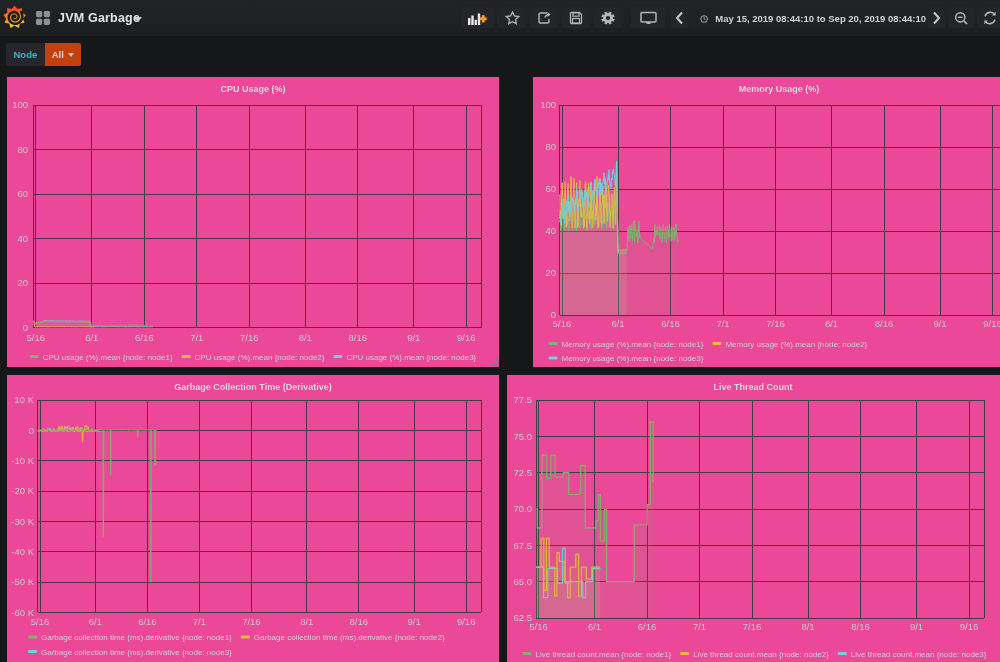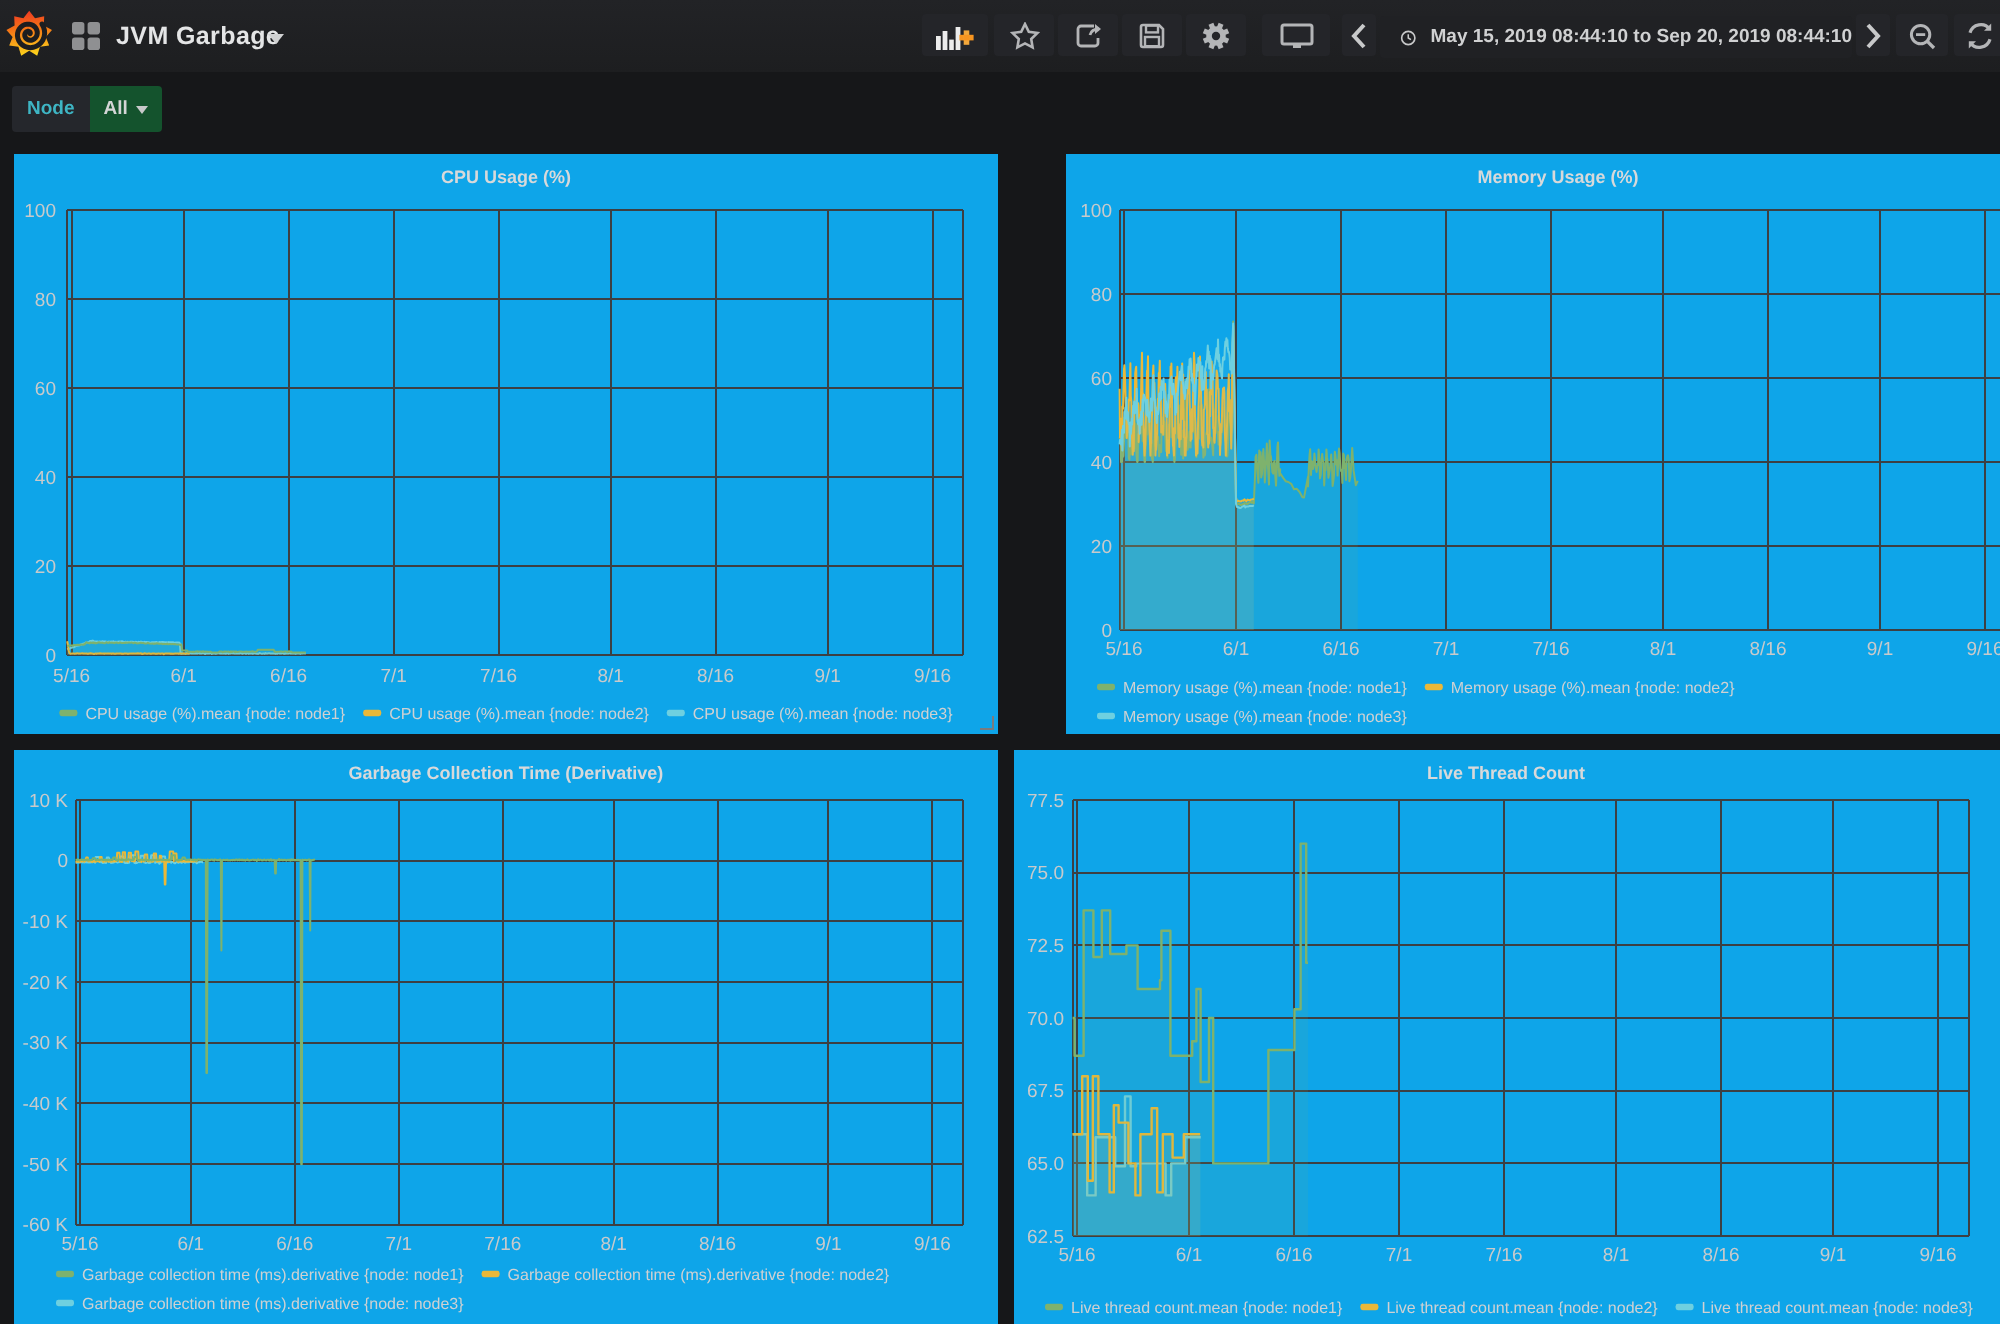--- a/index.html
+++ b/index.html
@@ -12,25 +12,25 @@
 .caret { position:absolute; left:134px; top:17px; width:0; height:0;
   border-left:4.5px solid transparent; border-right:4.5px solid transparent;
   border-top:5px solid #d0d1d2; }
 .nbtn { position:absolute; top:7px; height:21px; background:#242529;
   border-radius:2px; display:flex; align-items:center; justify-content:center; }
 .timedisp { position:absolute; top:8px; height:21px; background:#202124; border-radius:2px;
   display:flex; align-items:center; color:#d0d1d2; font-size:9.5px; font-weight:700; white-space:nowrap; }
 .submenu { position:absolute; left:6px; top:43px; height:23px; display:flex; }
 .varlabel { background:#25272c; color:#3eb5c4; font-size:9.5px; font-weight:700;
   display:flex; align-items:center; padding:0 7.5px; border-radius:2px 0 0 2px; }
-.varval { background:#14532d; color:#d4d5d6; font-size:9.5px; font-weight:700;
+.varval { background:#c2410c; color:#d4d5d6; font-size:9.5px; font-weight:700;
   display:flex; align-items:center; padding:0 7px; border-radius:0 2px 2px 0;justify-content:flex-end; }
 .vcaret { width:0; height:0; margin-left:4px; border-left:3.5px solid transparent;
   border-right:3.5px solid transparent; border-top:4px solid #c8c9ca; }
-.panel { position:absolute; background:#0ea5e9; }
+.panel { position:absolute; background:#ec4899; }
 .ptitle { fill:#d8d9da; font-size:9px; font-weight:700; font-family:"Liberation Sans",sans-serif; }
 .tick { fill:#c9cacb; font-size:9.5px; font-family:"Liberation Sans",sans-serif; }
 .leg { fill:#d0d1d2; font-size:8px; font-family:"Liberation Sans",sans-serif; }
 .grip { position:absolute; right:2px; bottom:2px; width:7px; height:7px;
   border-right:1.5px solid #7a7b7d; border-bottom:1.5px solid #7a7b7d; }
 </style></head><body>
 <div class="navbar">
  <div class="logo"><svg width="24" height="26" viewBox="0 0 24 26">
 <defs>
           <linearGradient id="lg" x1="0.2" y1="0" x2="0.3" y2="1">

